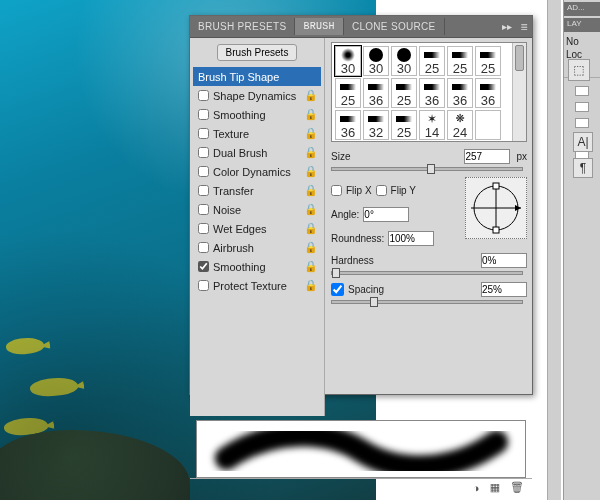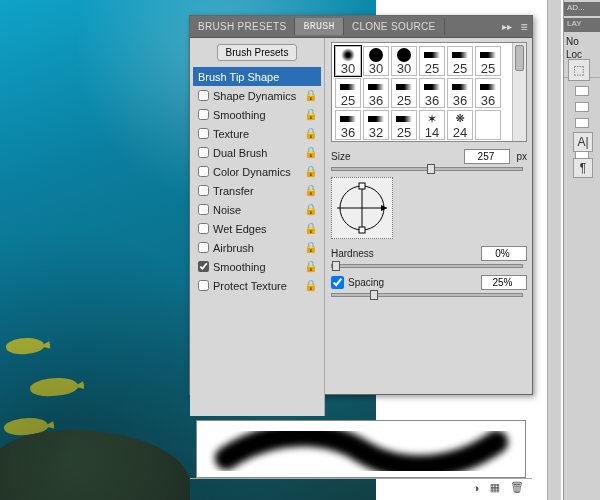--- a/index.html
+++ b/index.html
@@ -48,21 +48,21 @@
 .tshape { width:20px; height:16px; display:flex; align-items:center; justify-content:center; }
 .dot-soft { width:14px; height:14px; border-radius:50%; background: radial-gradient(circle, #000 20%, rgba(0,0,0,0) 70%); }
 .dot-hard { width:14px; height:14px; border-radius:50%; background:#000; }
 .rect-br { width:16px; height:6px; background: linear-gradient(to right, #000 50%, rgba(0,0,0,0) 100%); }
 .star-br { font-size:12px; line-height:1; }
 .splat { font-size:11px; line-height:1; }
 .tnum { font-size:13px; color:#333; line-height:1; }
 
 .field-row { display:flex; align-items:center; margin-top:6px; font-size:10px; gap:4px; height:16px; }
 .field-label { flex:0 0 auto;text-align:center; }
-.field-row input[type=text] { width:46px; height:15px; font-size:10px; text-align:center; padding-right:3px; border:1px solid #888; background:#fff; }
+.field-row input[type=text] { width:46px; height:15px; font-size:10px; text-align:left; padding-right:3px; border:1px solid #888; background:#fff; }
 .unit { font-size:10px; margin-left:2px; }
 .slider { height:4px; background:#bbb; border:1px solid #888; margin:3px 4px 0 0; position:relative; }
 .slider .handle { position:absolute; top:-4px; width:8px; height:10px; background:#e0e0e0; border:1px solid #555; transform:translateX(-50%); }
 
 .flip-row { display:flex; align-items:center; gap:4px; margin-top:8px; font-size:10px; }
 .flip-row input[type=checkbox] { width:11px; height:11px; }
 .ar-right { width:62px; height:62px; border:1px dotted #777; display:flex; align-items:center; justify-content:center; background:#efefef; }
 .angle-widget svg { display:block; }
 
 .hardness-row, .spacing-row { margin-top:6px; }
@@ -284,20 +284,36 @@
         <span class="field-label">Size</span>
         <span style="flex:1"></span>
         <input type="text" value="257" style="">
         <span class="unit">px</span>
       </div>
       <div class="slider">
           <div class="handle" style="left:52%"></div>
         </div>
 
       <div style="display:flex; gap:6px; margin-top:6px;">
+        <div style="flex:1;">
+          <div class="flip-row">
+            <input type="checkbox" style="">
+            <span>Flip X</span>
+            <input type="checkbox" style="">
+            <span>Flip Y</span>
+          </div>
+          <div class="field-row" style="margin-top:10px;">
+            <span class="field-label">Angle:</span>
+            <input type="text" value="0°" style="">
+          </div>
+          <div class="field-row" style="margin-top:8px;">
+            <span class="field-label">Roundness:</span>
+            <input type="text" value="100%" style="">
+          </div>
+        </div>
         <div class="ar-right angle-widget">
           <svg width="54" height="54" viewBox="0 0 54 54">
             <circle cx="27" cy="27" r="22" fill="none" stroke="#000" stroke-width="1"></circle>
             <line x1="2" y1="27" x2="52" y2="27" stroke="#000" stroke-width="1"></line>
             <line x1="27" y1="2" x2="27" y2="52" stroke="#000" stroke-width="1"></line>
             <rect x="24" y="2" width="6" height="6" fill="#fff" stroke="#000"></rect>
             <rect x="24" y="46" width="6" height="6" fill="#fff" stroke="#000"></rect>
             <polygon points="52,27 46,24 46,30" fill="#000"></polygon>
           </svg>
         </div>

